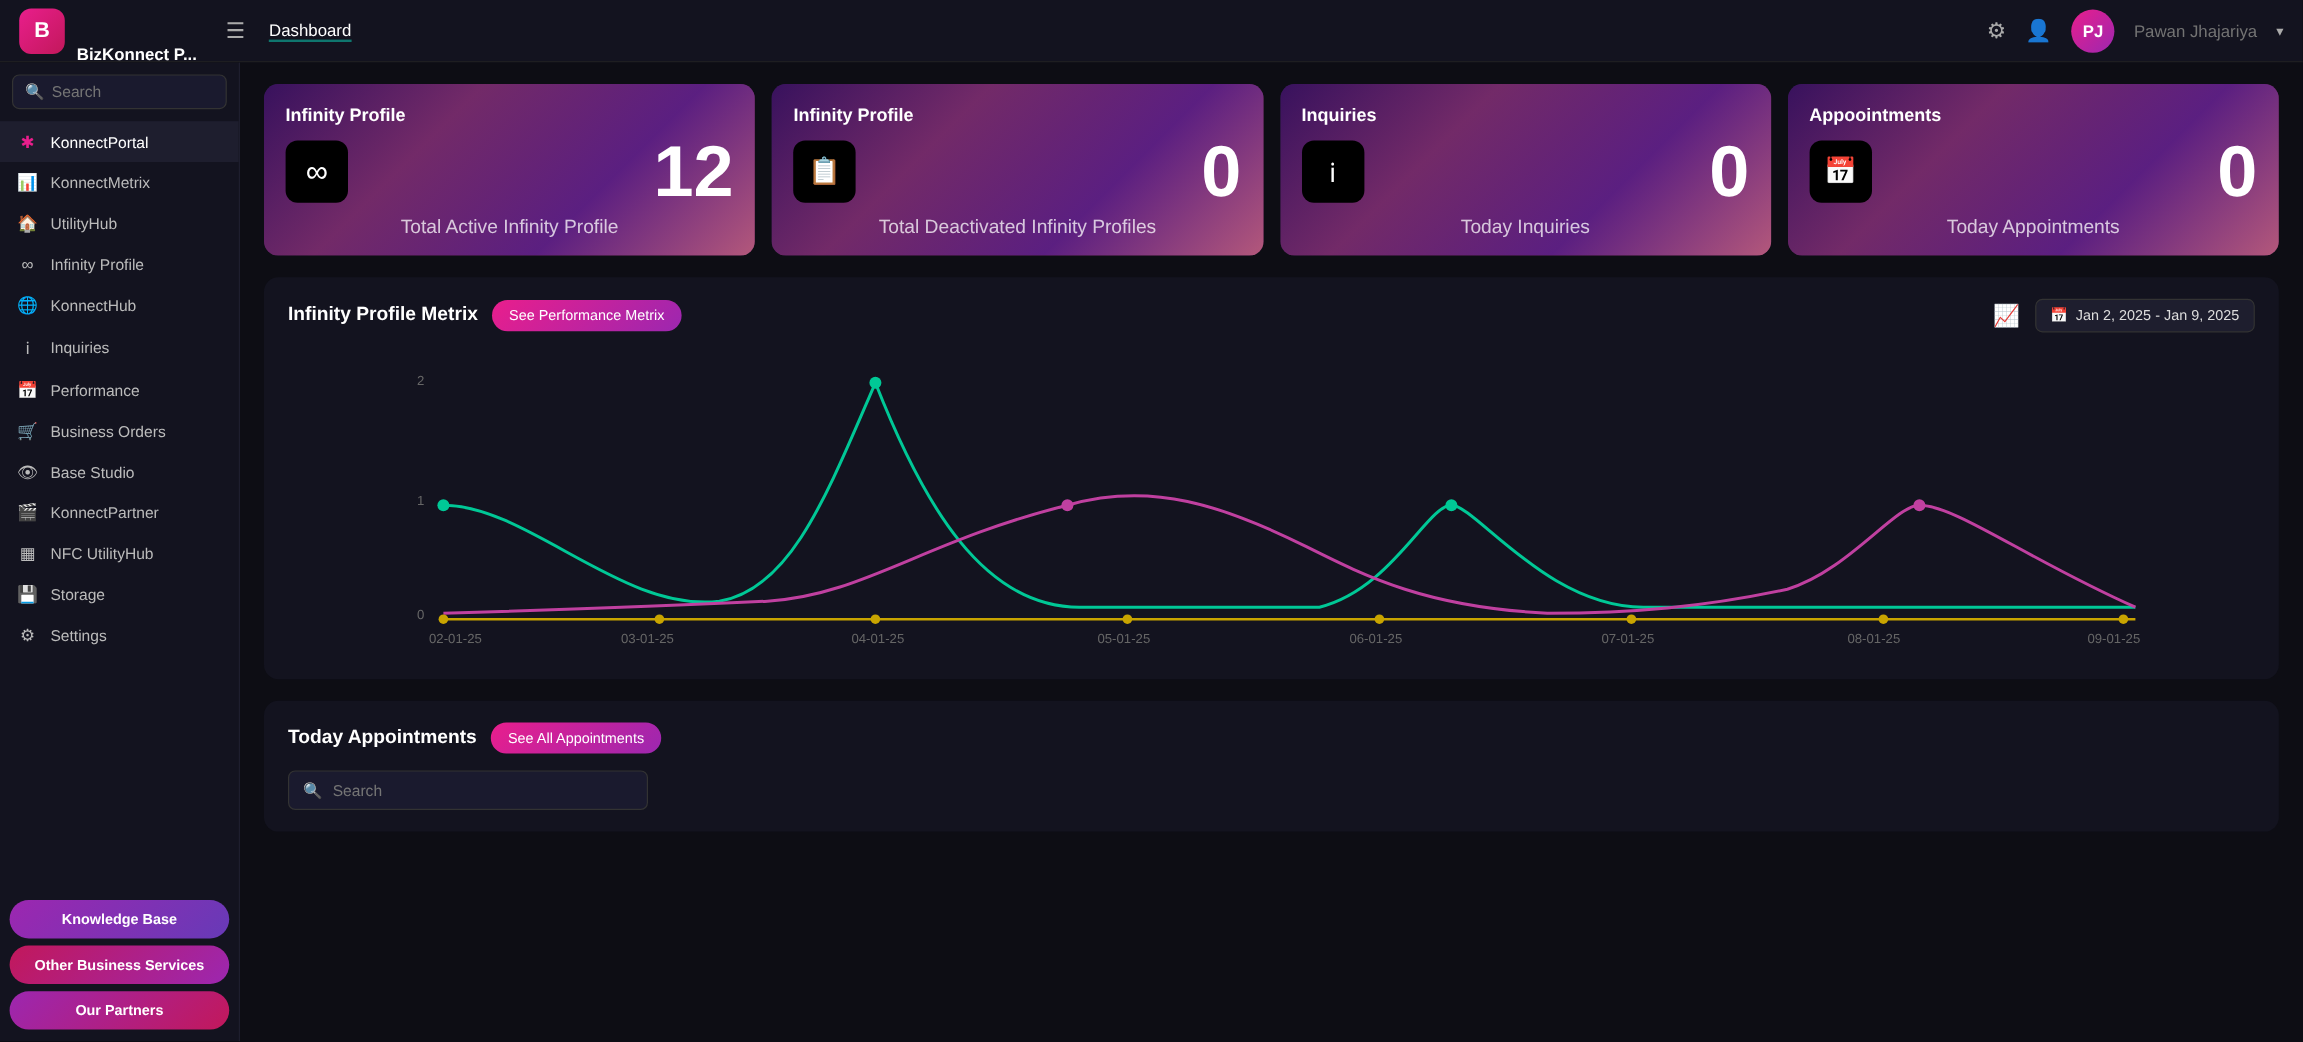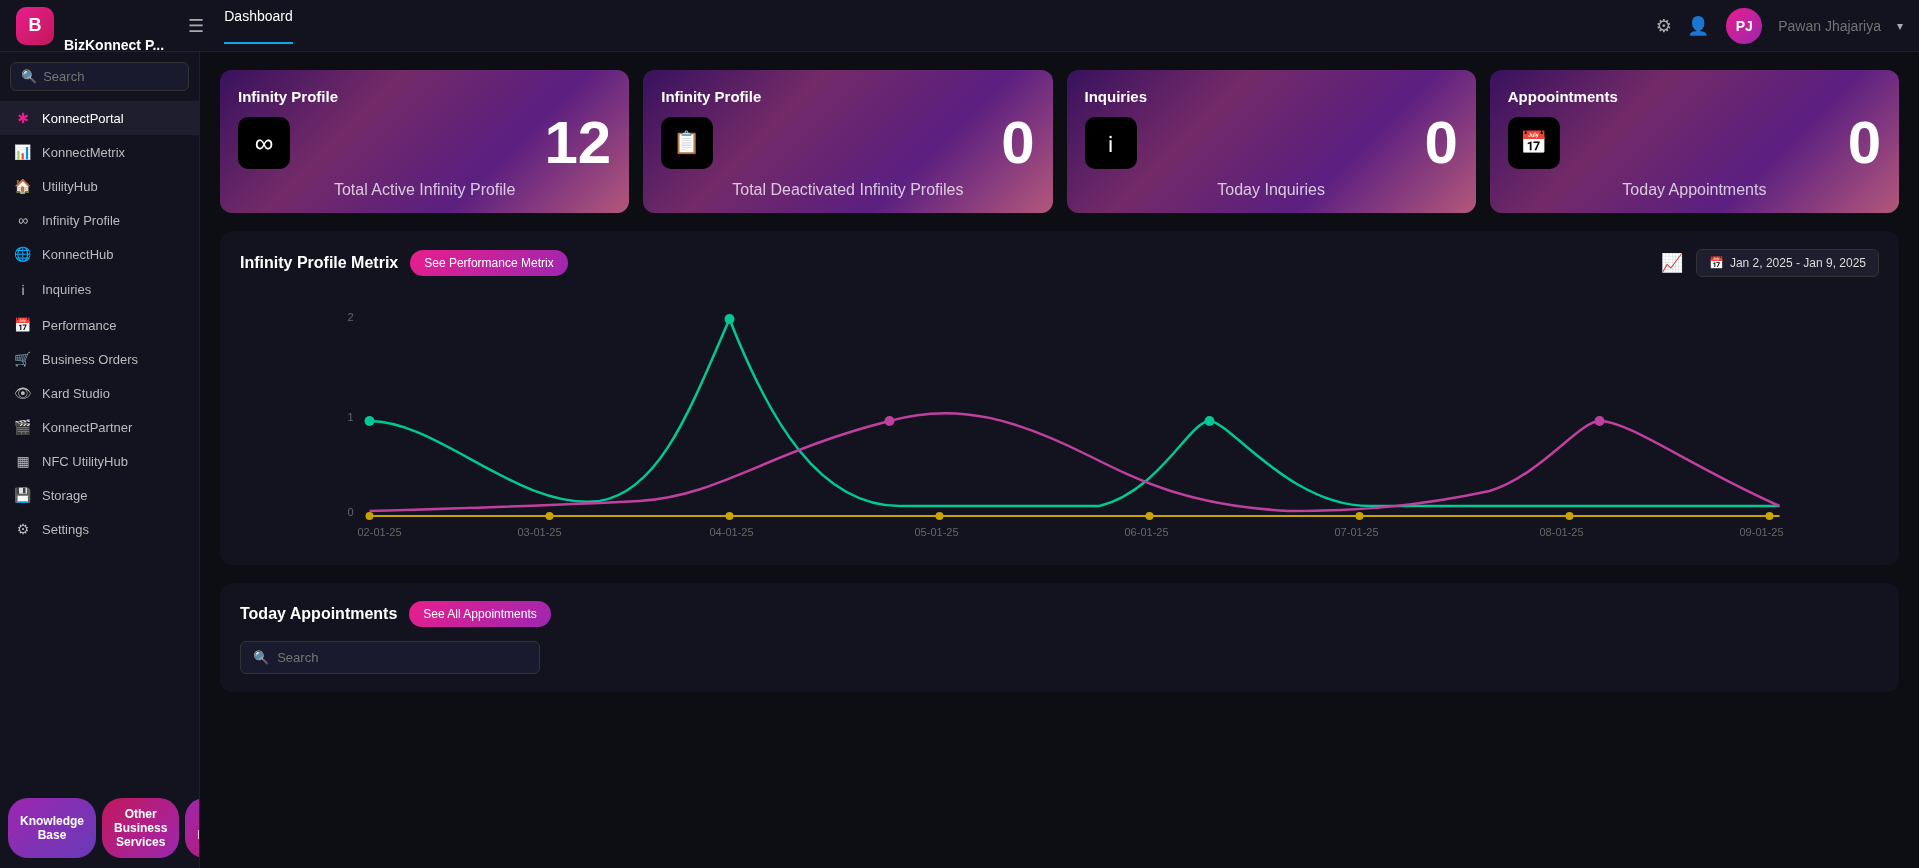--- a/index.html
+++ b/index.html
@@ -33,22 +33,22 @@
     .logo-box {
       width: 38px; height: 38px;
       background: linear-gradient(135deg, #e91e8c, #c2185b);
       border-radius: 10px;
       display: flex; align-items: center; justify-content: center;
       font-weight: bold; font-size: 18px; color: #fff;
     }
     .logo-title { font-size: 14px; font-weight: 600; color: #fff; margin-top: 39px; }
     .hamburger { color: #aaa; cursor: pointer; font-size: 18px; margin-right: 20px; }
     .nav-link {
-      font-size: 14px; color: #fff; border-bottom: 2px solid #0ea5e9;
-      padding-bottom: 18px; cursor: pointer;
+      font-size: 14px; color: #fff; border-bottom: 2px solid #0f766e;
+      padding-bottom: 0; cursor: pointer;
     }
     .topnav-right {
       margin-left: auto;
       display: flex; align-items: center; gap: 16px;
     }
     .topnav-icon { color: #aaa; font-size: 18px; cursor: pointer; }
     .topnav-avatar {
       width: 36px; height: 36px;
       border-radius: 50%;
       background: linear-gradient(135deg, #e91e8c, #9c27b0);
@@ -96,21 +96,21 @@
       cursor: pointer; font-size: 13px; color: #bbb;
       transition: background 0.15s;
     }
     .sidebar-item.active {
       background: #1e1e2e; color: #fff;
     }
     .sidebar-item.active .sidebar-dot { color: #e91e8c; }
     .sidebar-item-icon { font-size: 14px; width: 18px; text-align: center; }
     .sidebar-bottom {
       padding: 8px 8px 10px 8px;
-      display: flex; gap: 6px;
+      display: flex; flex-direction: column; gap: 6px;
     }
     .sidebar-btn {
       border-radius: 20px;
       padding: 9px 12px;
       text-align: center;
       font-size: 12px;
       font-weight: 600;
       cursor: pointer;
       border: none;
       outline: none;
@@ -294,21 +294,21 @@
       <div class="sidebar-item">
         <span class="sidebar-item-icon">📅</span>
         <span>Performance</span>
       </div>
       <div class="sidebar-item">
         <span class="sidebar-item-icon">🛒</span>
         <span>Business Orders</span>
       </div>
       <div class="sidebar-item">
         <span class="sidebar-item-icon">👁</span>
-        <span>Kard Studio</span>
+        <span>Base Studio</span>
       </div>
       <div class="sidebar-item">
         <span class="sidebar-item-icon">🎬</span>
         <span>KonnectPartner</span>
       </div>
       <div class="sidebar-item">
         <span class="sidebar-item-icon">▦</span>
         <span>NFC UtilityHub</span>
       </div>
       <div class="sidebar-item">

